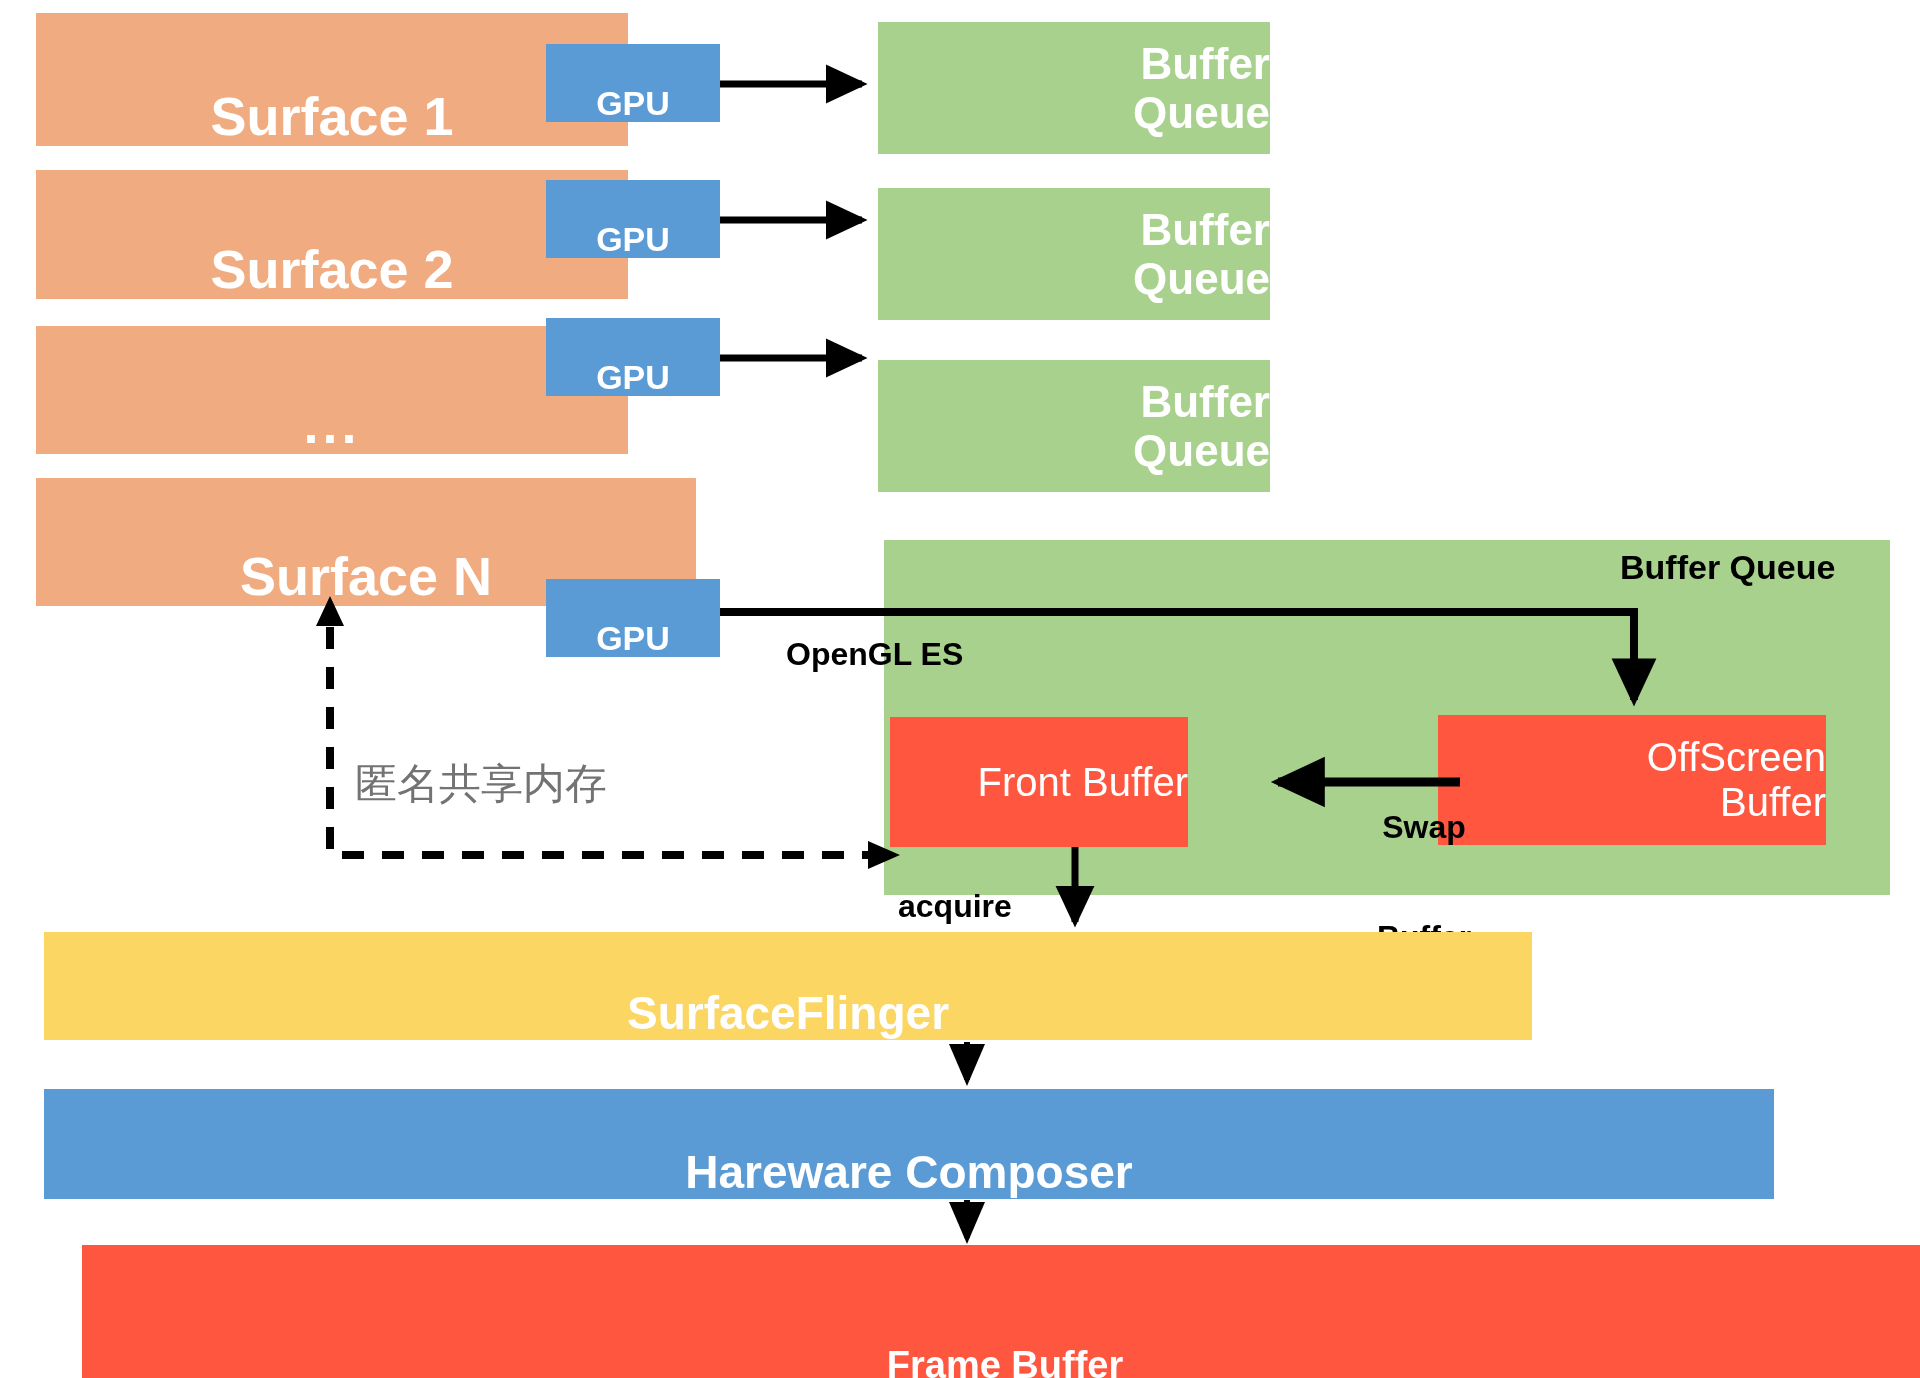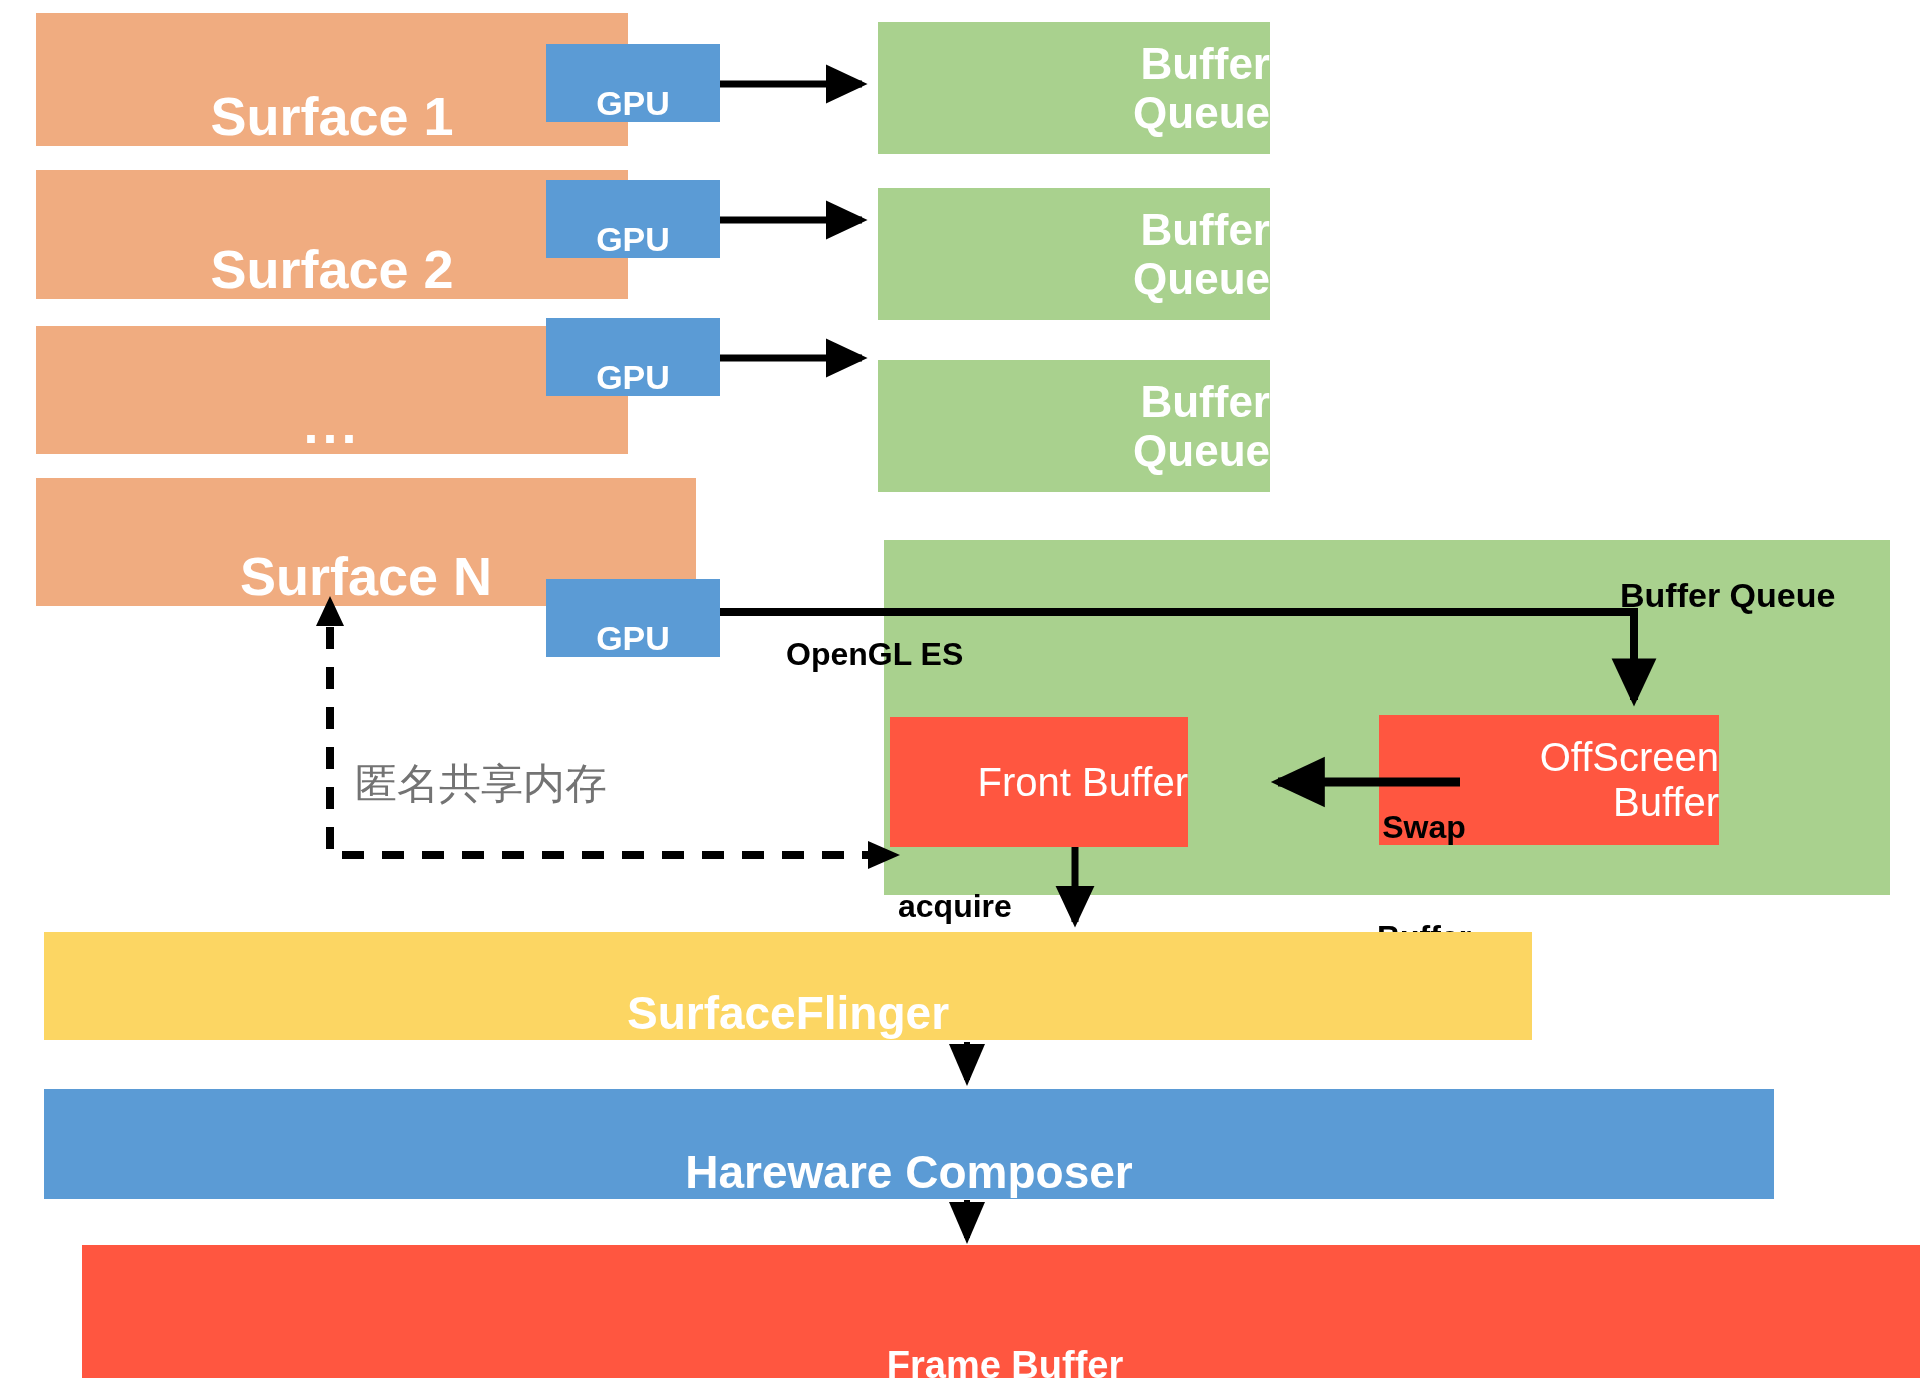--- a/index.html
+++ b/index.html
@@ -140,27 +140,27 @@
     <span>Buffer</span>
     <span>Queue</span>
   </div>
   <div class="box bq-small" style="left:878px; top:360px; width:392px; height:132px;">
     <span>Buffer</span>
     <span>Queue</span>
   </div>
 
   <div class="box bq-big" style="left:884px; top:540px; width:1006px; height:355px;"></div>
 
-  <div class="lbl-bq" style="left:1620px; top:548px;margin-top:28px;">Buffer Queue</div>
+  <div class="lbl-bq" style="left:1620px; top:548px;">Buffer Queue</div>
 
   <div class="box redbox" style="left:890px; top:717px; width:298px; height:130px;">
     <span>Front Buffer</span>
   </div>
 
-  <div class="box redbox" style="left:1379px; top:715px; width:340px; height:130px;">
+  <div class="box redbox" style="left:1438px; top:715px; width:388px; height:130px;">
     <span>OffScreen</span>
     <span>Buffer</span>
   </div>
 
   <div class="lbl" style="left:1344px; top:735px; width:160px; ">
     <div>Swap</div>
     <div>Buffer</div>
   </div>
 
   <div class="lbl" style="left:786px; top:636px;">OpenGL ES</div>

